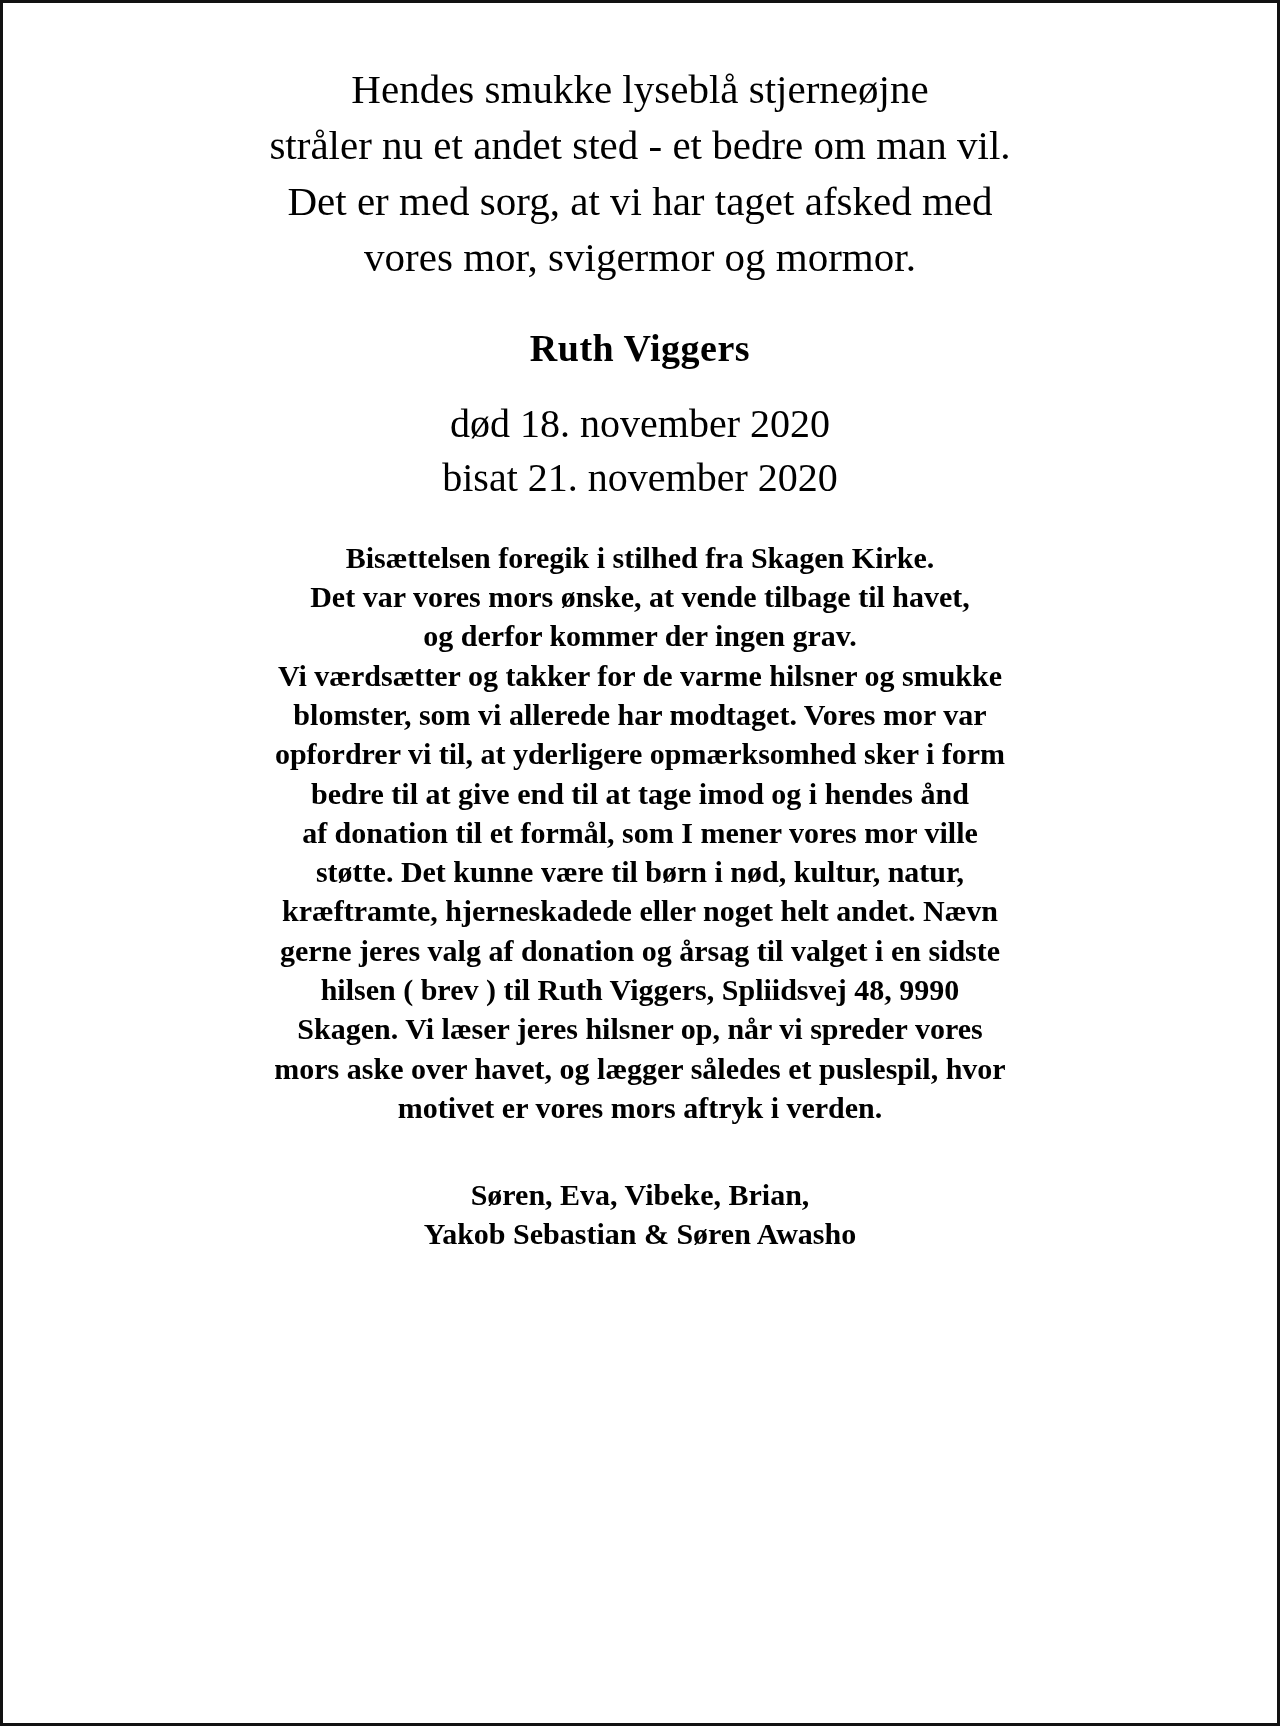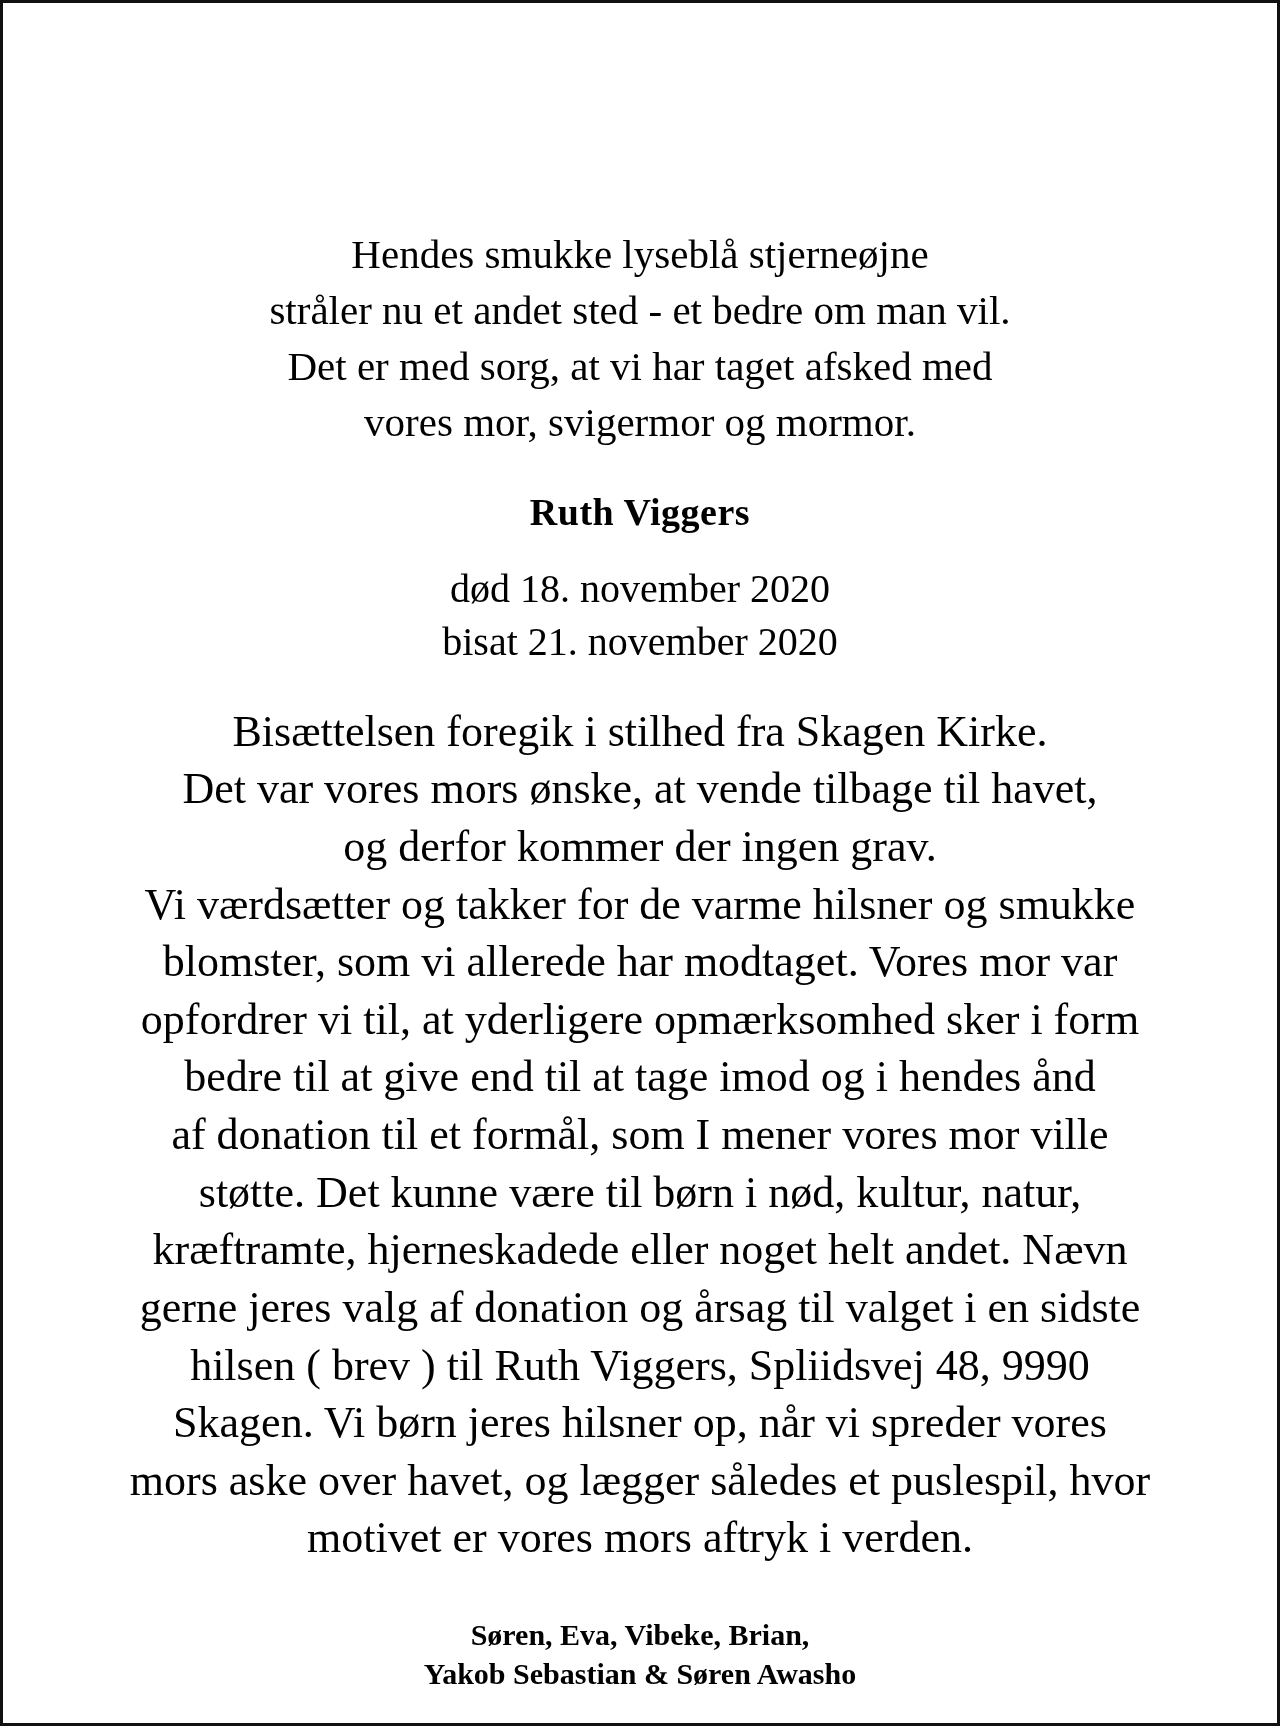--- a/index.html
+++ b/index.html
@@ -22,21 +22,20 @@
   }
   .inner {
     box-sizing: border-box;
     width: 100%;
     height: 100%;
     padding: 40px 44px 30px 44px;
     display: flex;
     flex-direction: column;
     align-items: center;
     text-align: center;
-    justify-content: flex-end;
   }
   .block {
     width: 100%;
     text-align: center;
   }
   
   .verse {
     font-size: 41px;
     line-height: 1.37;
     font-weight: 400;
@@ -65,23 +64,23 @@
   .dates {
     font-size: 40px;
     line-height: 1.33;
     font-weight: 400;
     margin-top: 28px;
   }
   .dates .ln { display: block; white-space: nowrap; }
 
   
   .body-text {
-    font-size: 44px;
+    font-size: 30px;
     line-height: 1.31;
-    font-weight: 400;
+    font-weight: 700;
     margin-top: 34px;
   }
   .body-text .ln { display: block; white-space: nowrap; }
 
   
   .signature {
     font-size: 30px;
     line-height: 1.3;
     font-weight: 700;
     margin-top: 48px;
@@ -117,21 +116,21 @@
       <span class="ln">og derfor kommer der ingen grav.</span>
       <span class="ln">Vi værdsætter og takker for de varme hilsner og smukke</span>
       <span class="ln">blomster, som vi allerede har modtaget. Vores mor var</span>
       <span class="ln">opfordrer vi til, at yderligere opmærksomhed sker i form</span>
       <span class="ln">bedre til at give end til at tage imod og i hendes ånd</span>
       <span class="ln">af donation til et formål, som I mener vores mor ville</span>
       <span class="ln">støtte. Det kunne være til børn i nød, kultur, natur,</span>
       <span class="ln">kræftramte, hjerneskadede eller noget helt andet. Nævn</span>
       <span class="ln">gerne jeres valg af donation og årsag til valget i en sidste</span>
       <span class="ln">hilsen ( brev ) til Ruth Viggers, Spliidsvej 48, 9990</span>
-      <span class="ln">Skagen. Vi børn jeres hilsner op, når vi spreder vores</span>
+      <span class="ln">Skagen. Vi læser jeres hilsner op, når vi spreder vores</span>
       <span class="ln">mors aske over havet, og lægger således et puslespil, hvor</span>
       <span class="ln">motivet er vores mors aftryk i verden.</span>
     </div>
 
     <div class="block signature">
       <span class="ln">Søren, Eva, Vibeke, Brian,</span>
       <span class="ln">Yakob Sebastian &amp; Søren Awasho</span>
     </div>
 
   </div>

